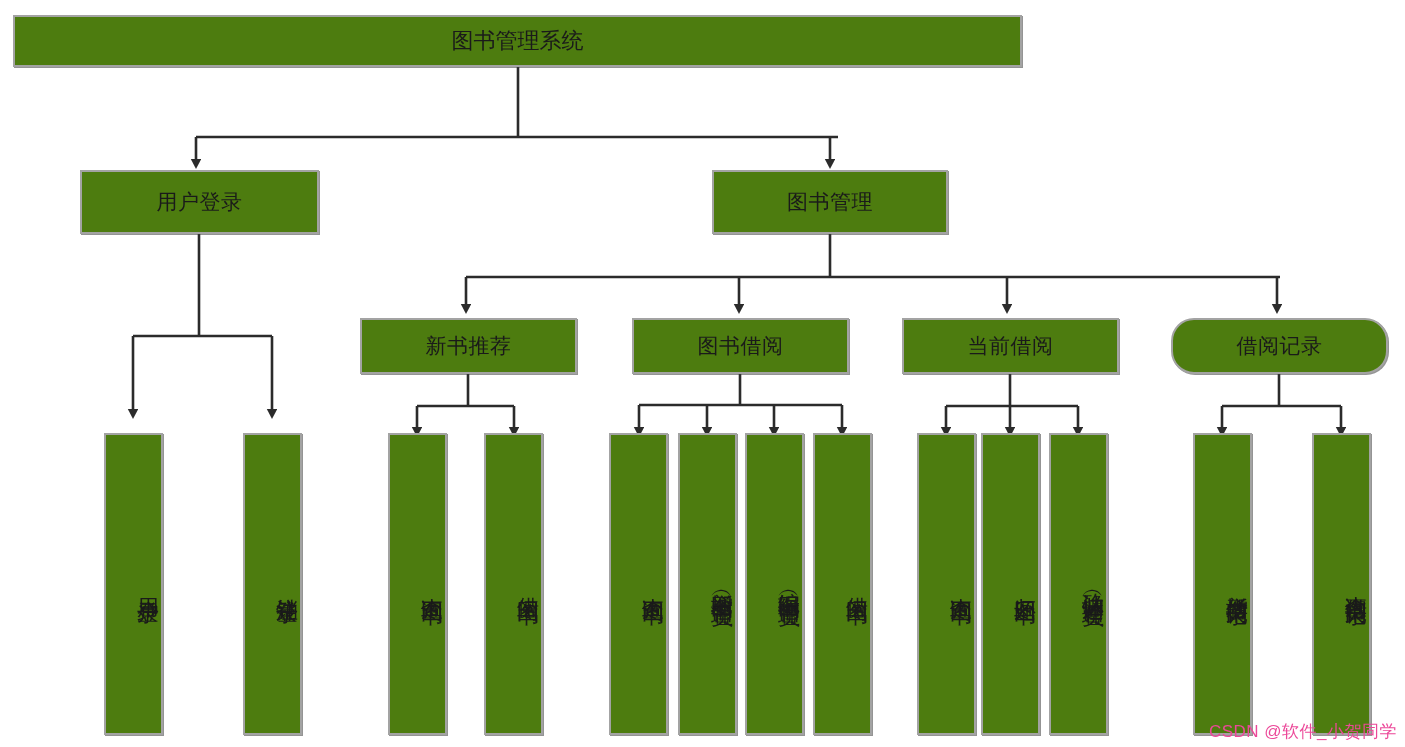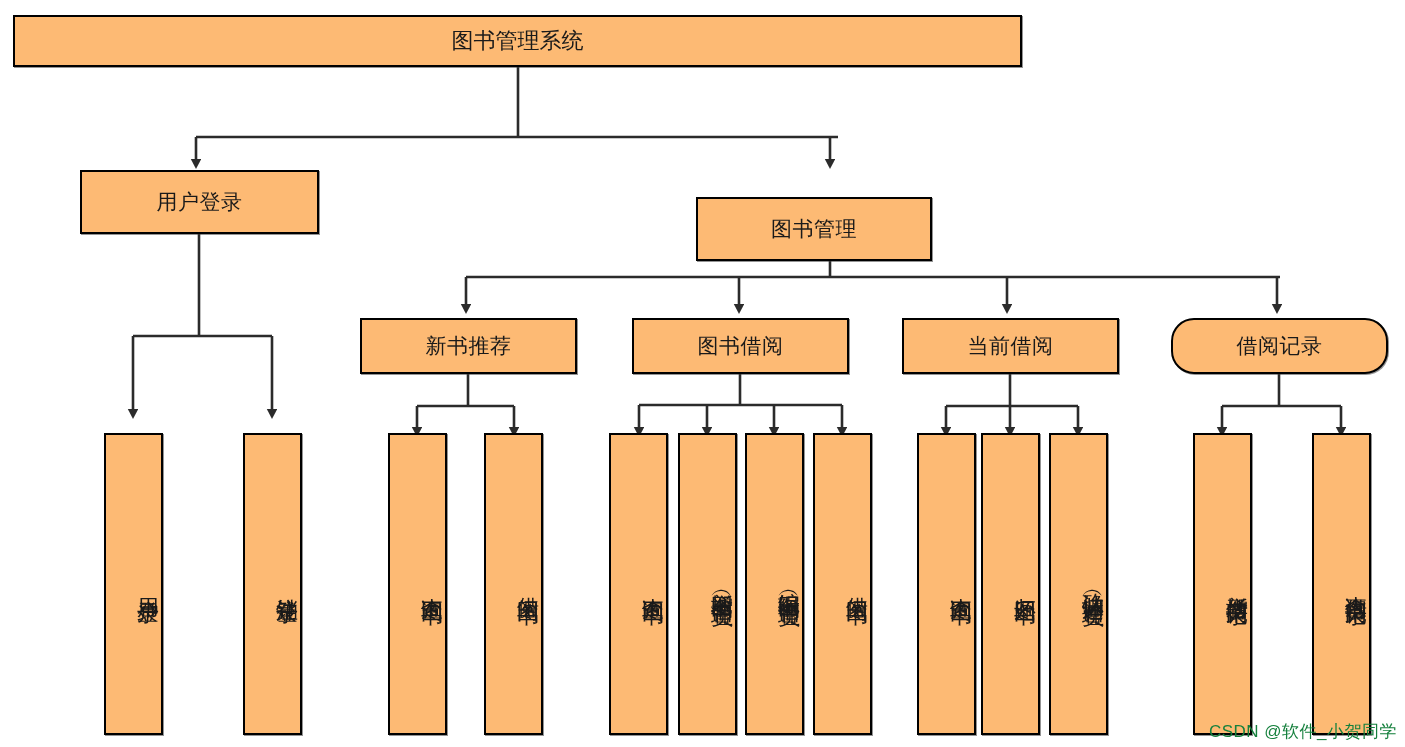--- a/index.html
+++ b/index.html
@@ -21,22 +21,22 @@
     position: absolute;
     left: 0;
     top: 0;
     width: 1405px;
     height: 747px;
     pointer-events: none;
   }
   .node {
     position: absolute;
     box-sizing: border-box;
-    background: #fdba74;
-    border: 2px solid #000000;
+    background: #4d7c0f;
+    border: 2px solid #a3a3a3;
     display: flex;
     align-items: center;
     justify-content: center;
     color: #1a1a1a;
     box-shadow: 1px 1px 0 rgba(60,60,60,0.55);
   }
   .node.horizontal {
     font-size: 21px;
     letter-spacing: 0.5px;
   }
@@ -58,21 +58,21 @@
     display: block;
     writing-mode: vertical-rl;
     text-orientation: upright;
     text-align: center;
   }
   .watermark {
     position: absolute;
     right: 8px;
     bottom: 4px;
     font-size: 17px;
-    color: #15803d;
+    color: #ec4899;
     letter-spacing: 0.5px;
     white-space: nowrap;
     z-index: 5;
   }
 </style>
 </head>
 <body>
 
 <div id="canvas">
 
@@ -126,21 +126,21 @@
     </g>
   </svg>
 
   <div class="node root" style="left:13px; top:15px; width:1009px; height:52px;">
     <span>图书管理系统</span>
   </div>
 
   <div class="node horizontal" style="left:80px; top:170px; width:239px; height:64px;">
     <span>用户登录</span>
   </div>
-  <div class="node horizontal" style="left:696px; top:170px; width:236px; height:64px;margin-top:27px;">
+  <div class="node horizontal" style="left:712px; top:170px; width:236px; height:64px;">
     <span>图书管理</span>
   </div>
 
   <div class="node horizontal" style="left:360px; top:318px; width:217px; height:56px;text-align:right;">
     <span>新书推荐</span>
   </div>
   <div class="node horizontal" style="left:632px; top:318px; width:217px; height:56px;">
     <span>图书借阅</span>
   </div>
   <div class="node horizontal" style="left:902px; top:318px; width:217px; height:56px;">

